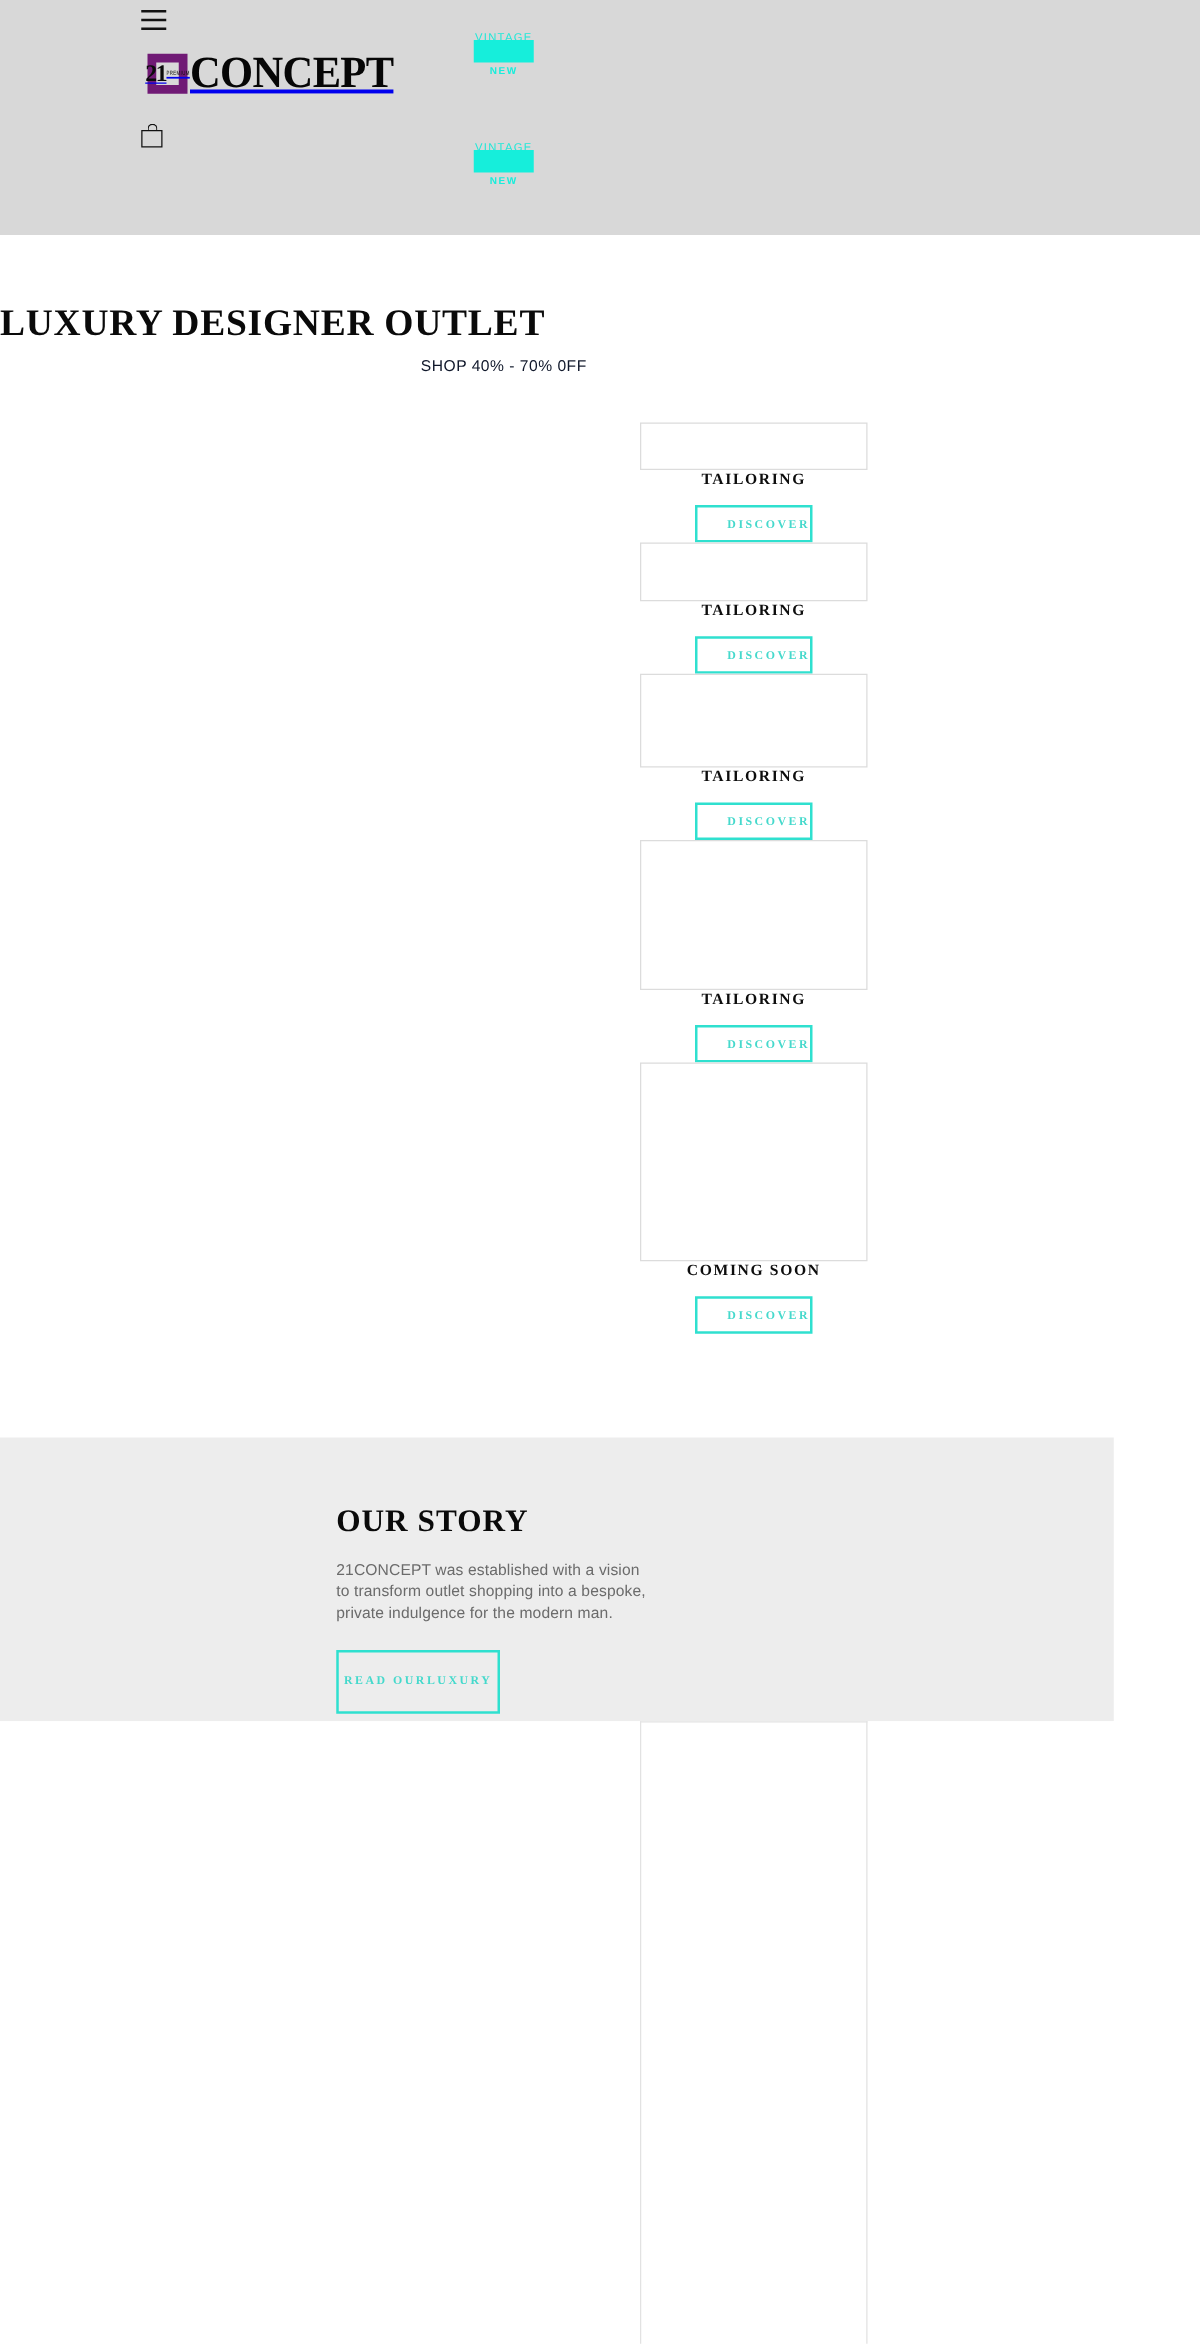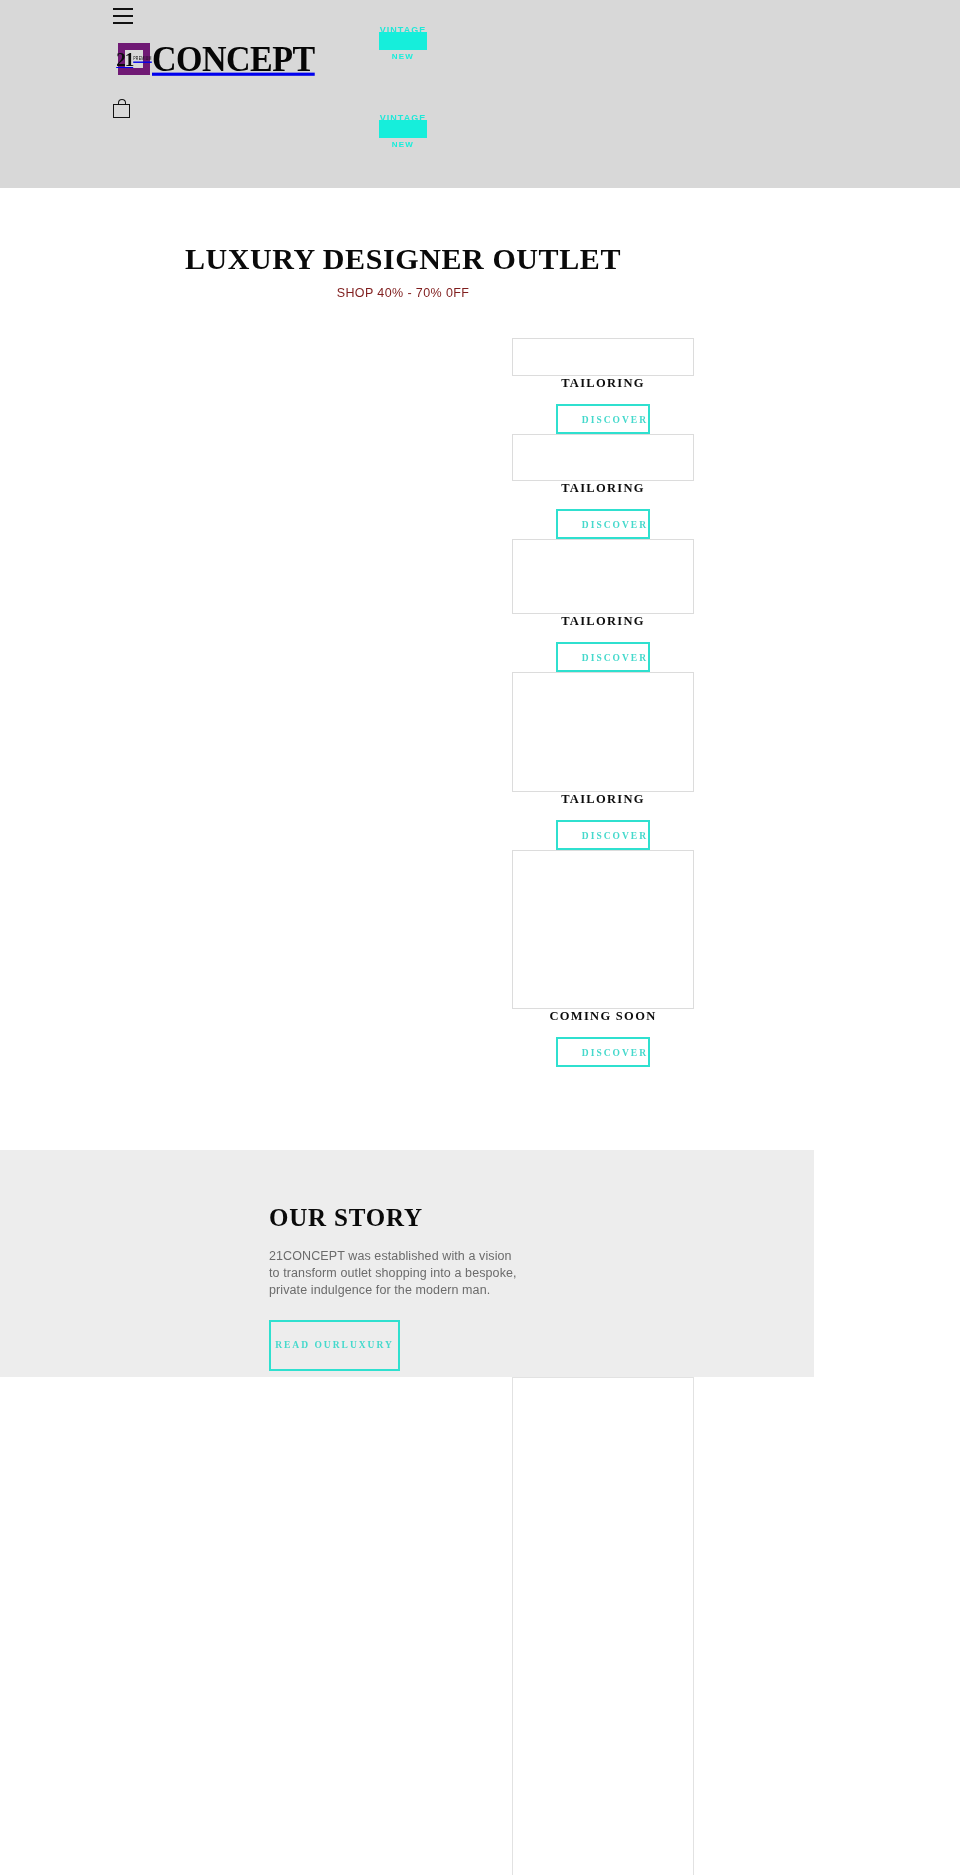--- a/index.html
+++ b/index.html
@@ -101,21 +101,21 @@
   .promo-badge {
     position: absolute;
     width: 48px;
     text-align: center;
   }
   .promo-badge .pb-over {
     position: absolute;
     left: 0; top: -7px;
     width: 48px;
     font-size: 9px;
-    font-weight: bold;
+    font-weight: normal;
     letter-spacing: 1px;
     color: #1fe8d8;
     white-space: nowrap;
   }
   .promo-badge .pb-block {
     position: relative;
     width: 48px; height: 18px;
     background: #16eedb;
   }
   .promo-badge .pb-label {
@@ -133,35 +133,34 @@
   .hero {
     position: absolute;
     left: 0; top: 188px;
     width: 960px; height: 962px;
     background: #ffffff;
   }
   .hero-title {
     position: absolute;
     left: 0; top: 54px;
     width: 806px;
-    text-align: center;
     font-family: "Liberation Serif", serif;
     font-weight: bold;
     font-size: 30px;
     letter-spacing: 0.6px;
     color: #0a0a0a;
   }
   .hero-sub {
     position: absolute;
     left: 0; top: 98px;
     width: 806px;
     text-align: center;
     font-size: 12.5px;
     letter-spacing: 0.4px;
-    color: #7f1d1d;
+    color: #0f172a;
   }
 
   
   .cards {
     position: absolute;
     left: 512px; top: 150px;
     width: 182px;
   }
   .card { position: relative; margin-bottom: 0; }
   .card-frame {
@@ -193,21 +192,21 @@
   }
   .card .btn-outline {
     width: 94px; height: 30px;
     line-height: 28px;
   }
 
   
   .story {
     position: absolute;
     left: 0; top: 1150px;
-    width: 814px; height: 227px;
+    width: 891px; height: 227px;
     background: #ededed;
   }
   .story-inner {
     position: absolute;
     left: 269px; top: 54px;
     width: 300px;
   }
   .story-title {
     font-family: "Liberation Serif", serif;
     font-weight: bold;

